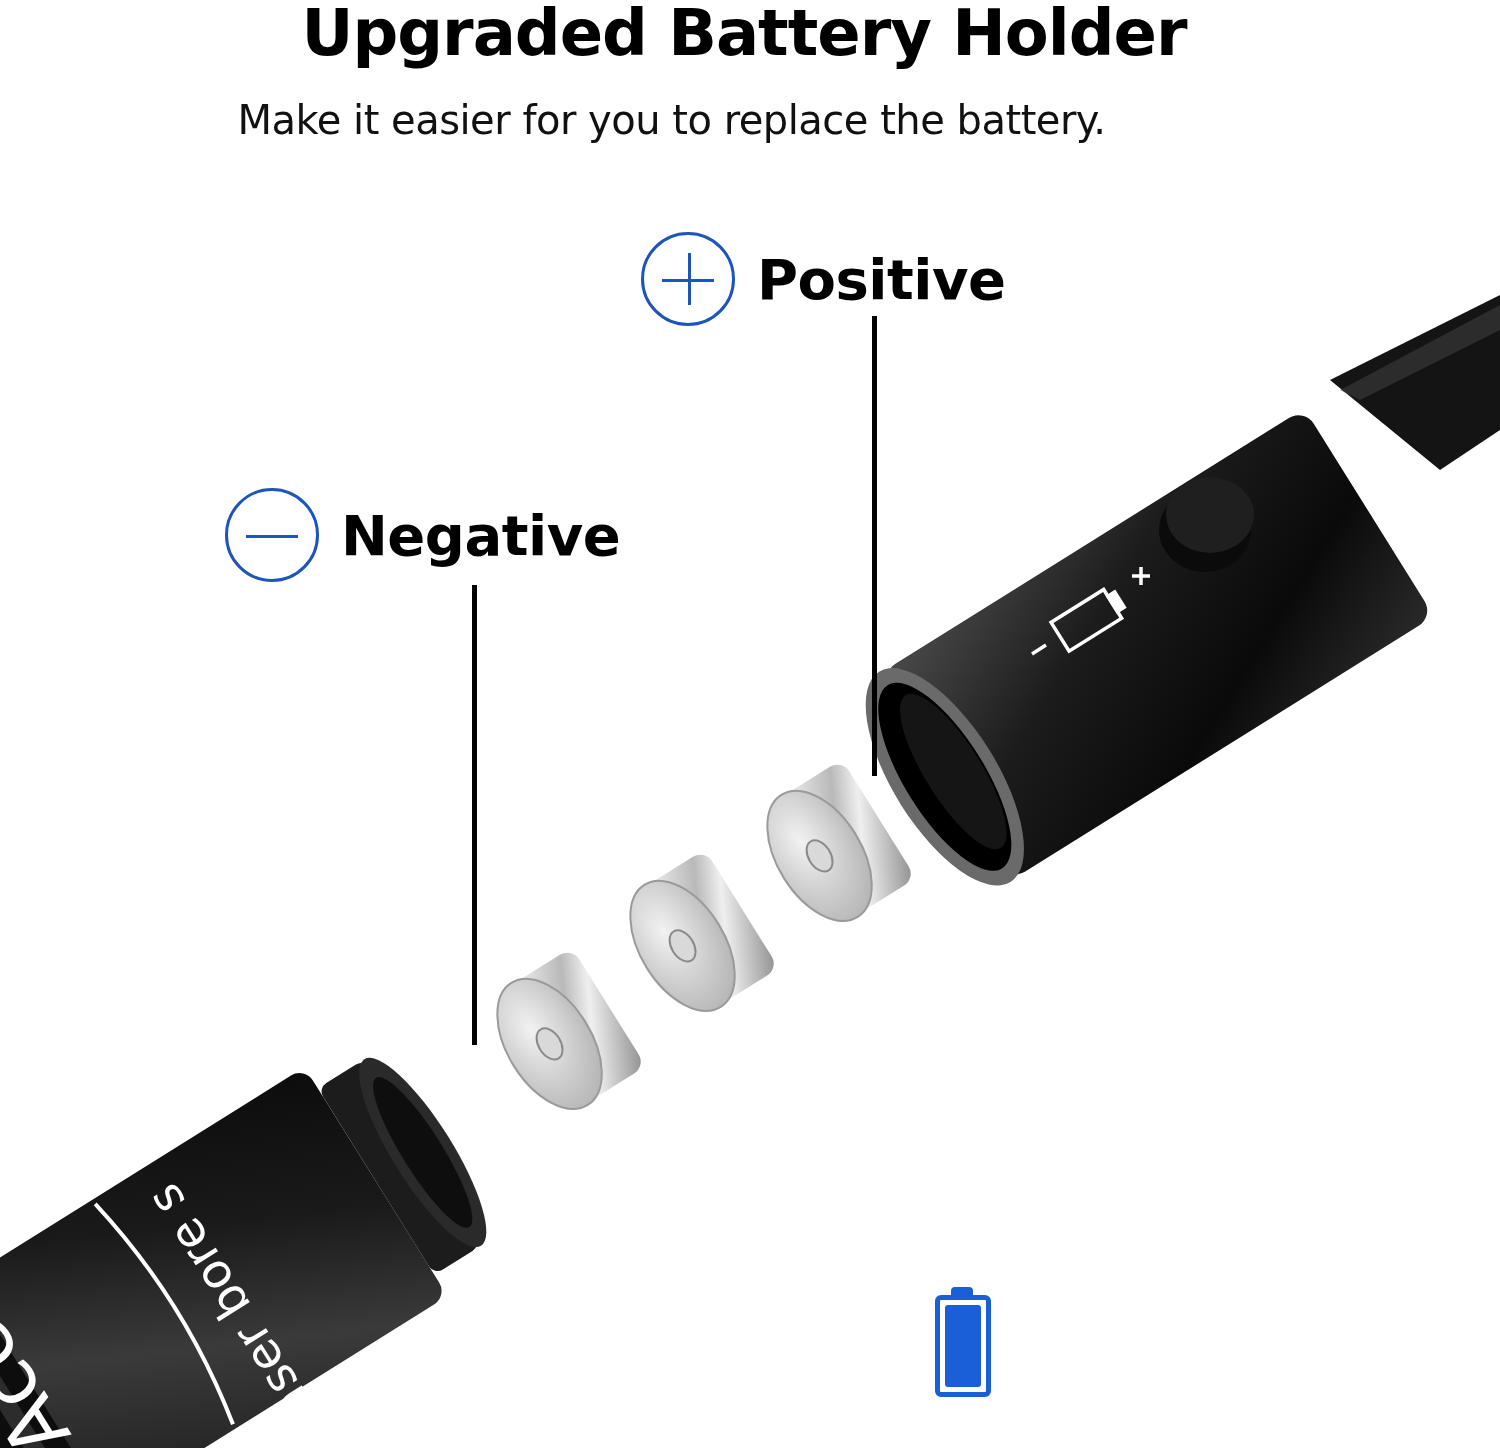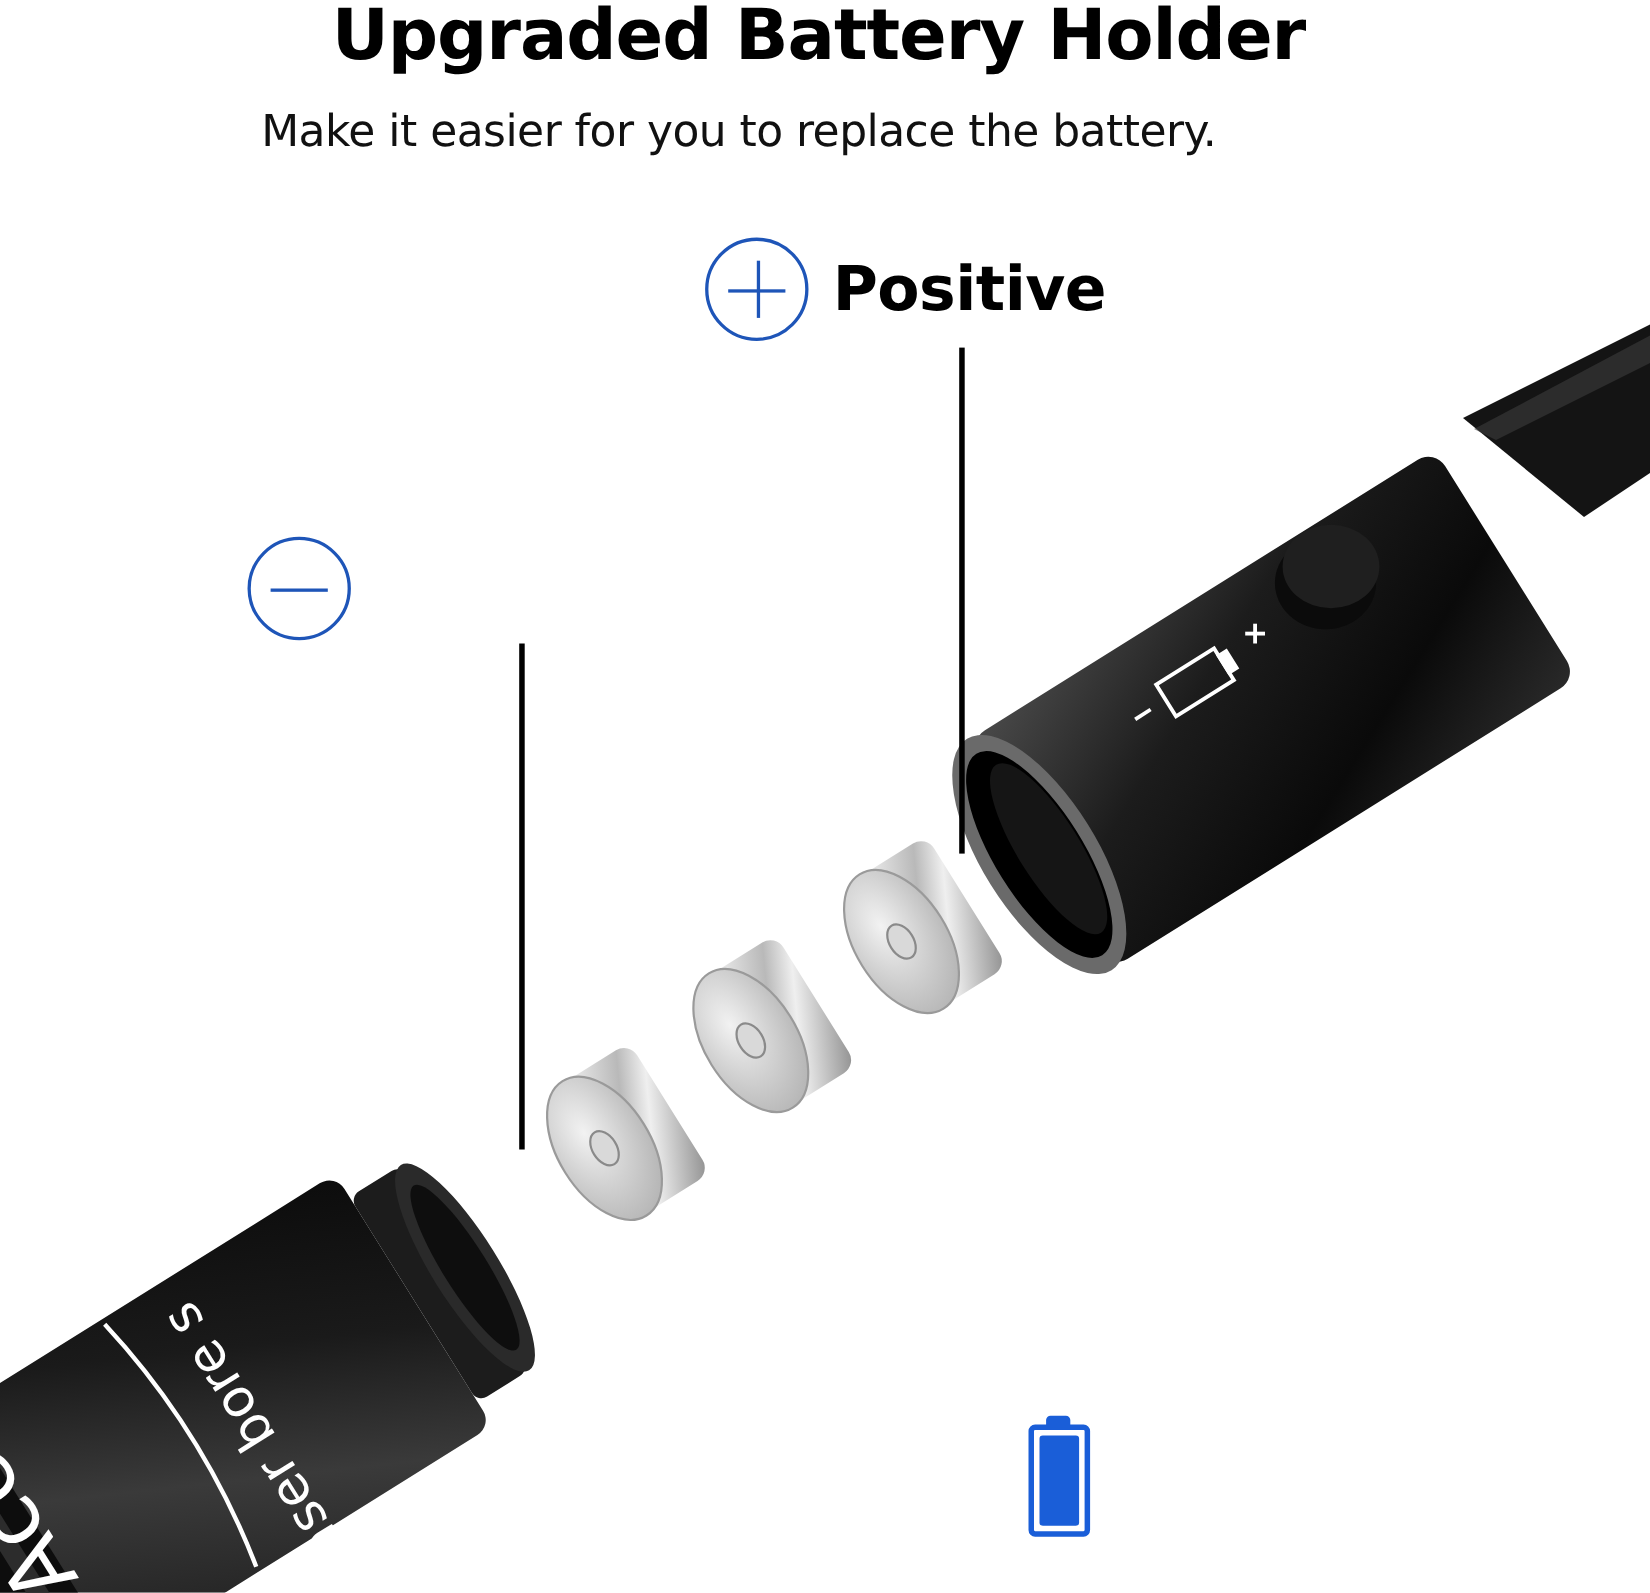--- a/index.html
+++ b/index.html
@@ -18,21 +18,21 @@
 
   .callout { position: absolute; display: flex; align-items: center; }
   .callout .circle {
     width: 94px; height: 94px; border-radius: 50%;
     border: 3px solid #1e55b8; position: relative; flex: none;
   }
   .callout .circle .h { position: absolute; left: 18px; right: 18px; top: 44px; height: 3px; background: #1e55b8; }
   .callout .circle .v { position: absolute; top: 18px; bottom: 18px; left: 44px; width: 3px; background: #1e55b8; }
   .callout .label { font-size: 56px; font-weight: 700; margin-left: 22px; letter-spacing: -0.5px; }
 
-  .pos-callout { left: 641px; top: 216px; }
+  .pos-callout { left: 641px; top: 232px; }
   .neg-callout { left: 225px; top: 488px; }
 
   .leader { position: absolute; width: 5px; background: #000; }
   .pos-leader { left: 872px; top: 316px; height: 460px; }
   .neg-leader { left: 472px; top: 585px; height: 460px; }
 
   .art { position: absolute; left: 0; top: 0; width: 1500px; height: 1448px; }
 
   .hours {
     position: absolute; left: 935px; top: 1287px; display: flex; align-items: center;
@@ -149,20 +149,21 @@
       <div class="v"></div>
   </div>
   <div class="label">Positive</div>
 </div>
 <div class="leader pos-leader"></div>
 
 <div class="callout neg-callout">
   <div class="circle">
     <div class="h"></div>
   </div>
+  <div class="label">Negative</div>
 </div>
 <div class="leader neg-leader"></div>
 
 <div class="hours">
   <div class="batt">
     <div class="nub"></div>
     <div class="body">
         <div class="fill"></div>
       </div>
   </div>

